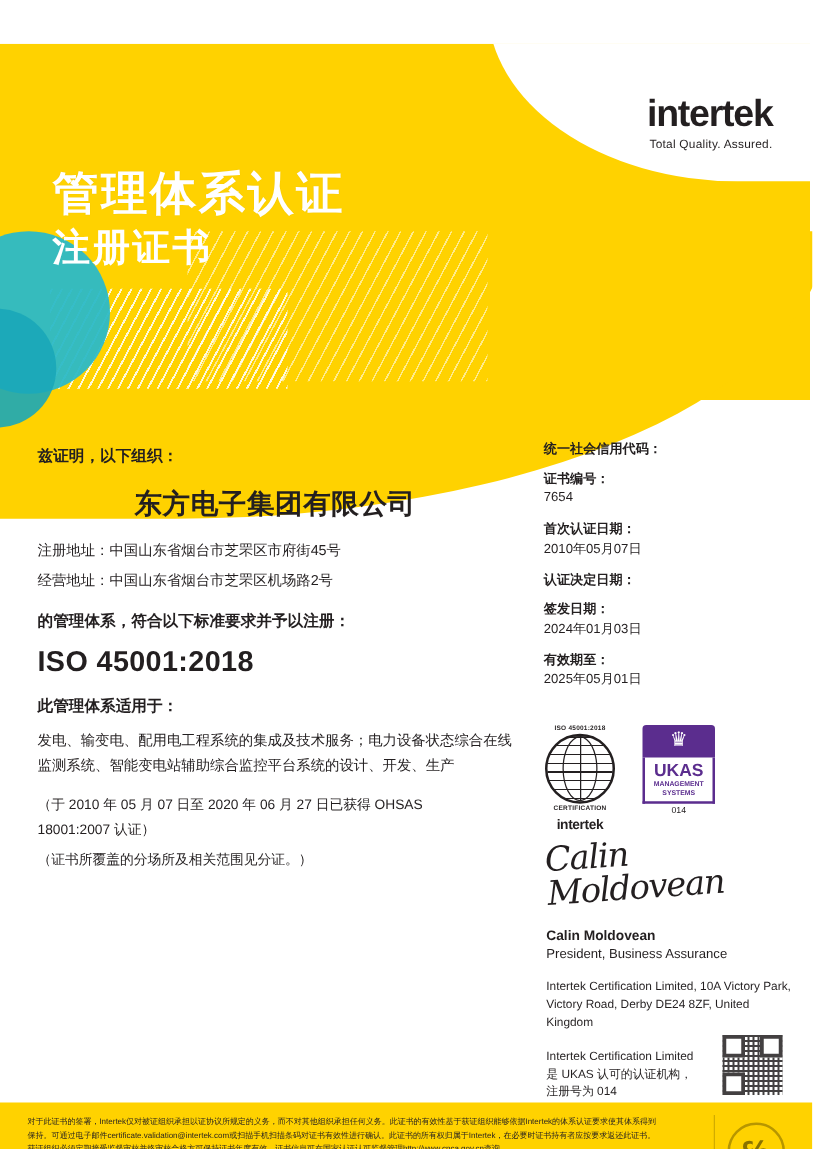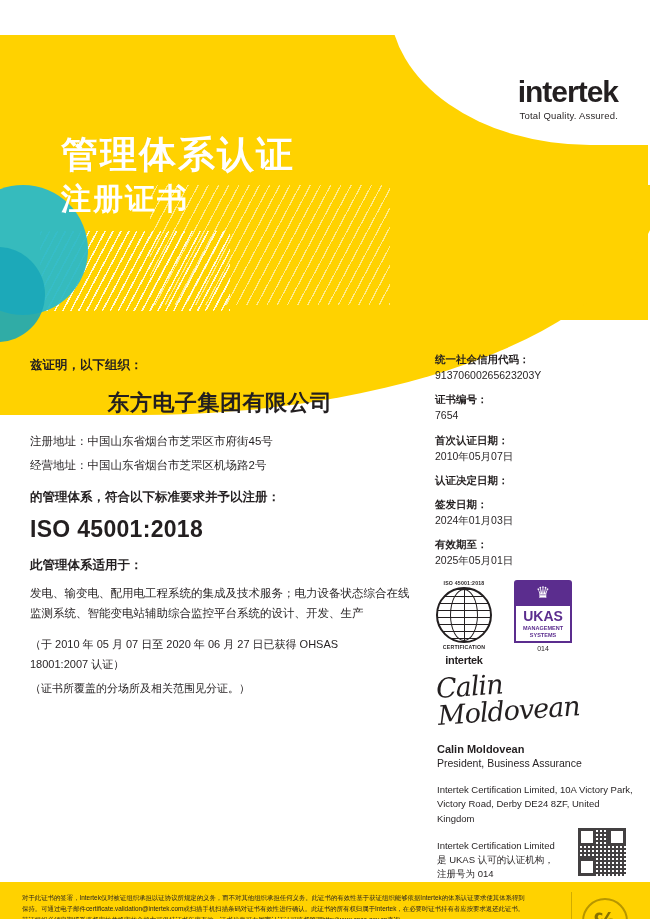--- a/index.html
+++ b/index.html
@@ -109,21 +109,21 @@
   .logo-tag {
     font-size: 9.5px;
     color: #231f20;
     margin-top: 3px;
     letter-spacing: .2px;
   }
 
   
   .title-block {
     position: absolute;
-    left: 61px;
+    left: 42px;
     top: 97px;
   }
   .title-cn-1 {
     font-size: 37px;
     font-weight: bold;
     color: #ffffff;
     letter-spacing: 2px;
     line-height: 1.22;
     text-shadow: 0 0 1px rgba(0,0,0,.08);
   }
@@ -444,21 +444,20 @@
     <div class="scope-text">发电、输变电、配用电工程系统的集成及技术服务；电力设备状态综合在线</div>
     <div class="scope-text">监测系统、智能变电站辅助综合监控平台系统的设计、开发、生产</div>
     <div class="note">（于 2010 年 05 月 07 日至 2020 年 06 月 27 日已获得 OHSAS</div>
     <div class="note" style="margin-top:0">18001:2007 认证）</div>
     <div class="note" style="margin-top:4px">（证书所覆盖的分场所及相关范围见分证。）</div>
   </div>
 
   <div class="right-col">
     <div class="field">
       <div class="field-label">统一社会信用代码：</div>
-      <div class="field-value">91370600265623203Y</div>
     </div>
     <div class="field">
       <div class="field-label">证书编号：</div>
       <div class="field-value">7654</div>
     </div>
     <div class="field">
       <div class="field-label">首次认证日期：</div>
       <div class="field-value">2010年05月07日</div>
     </div>
     <div class="field">

